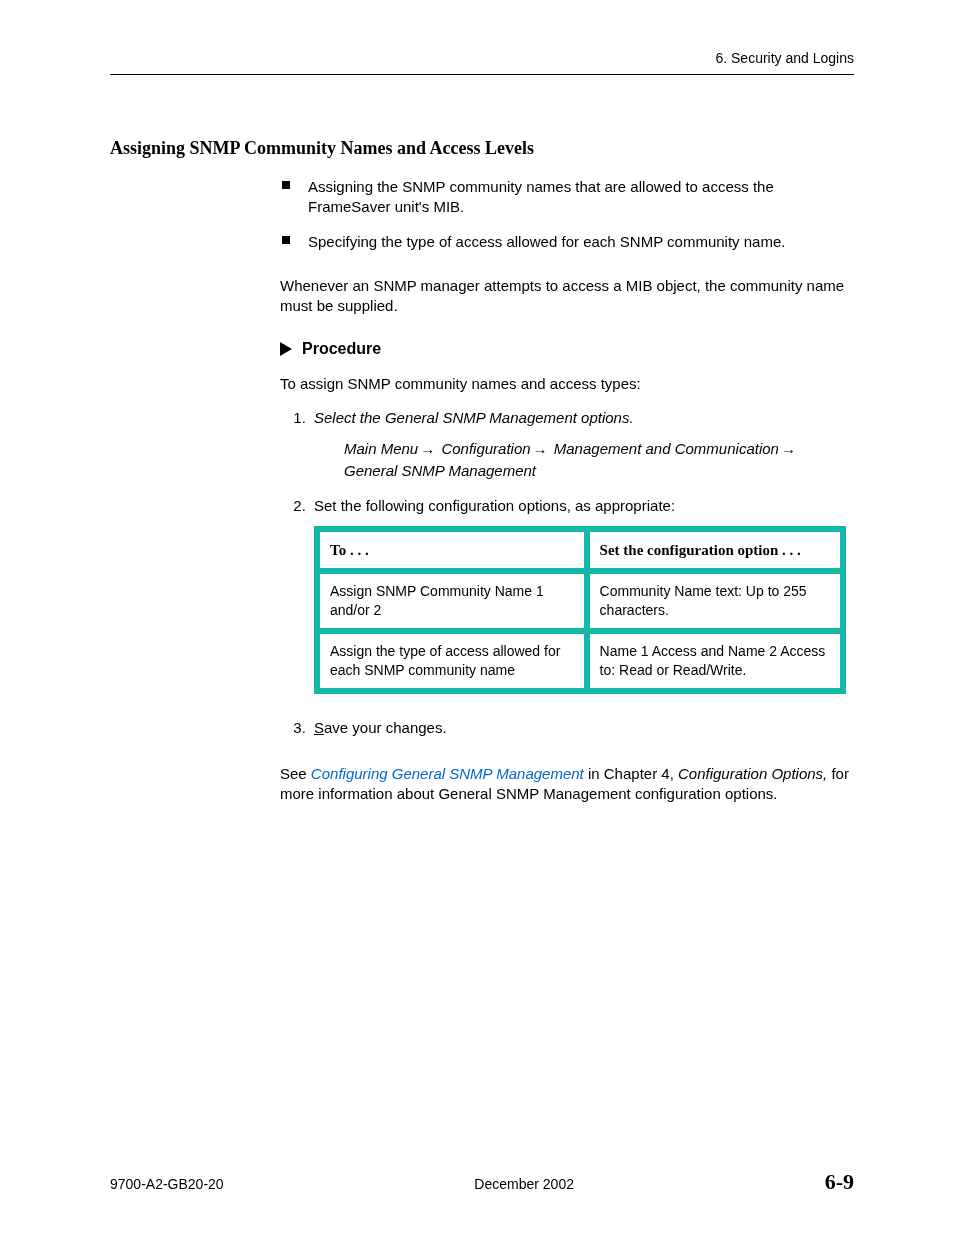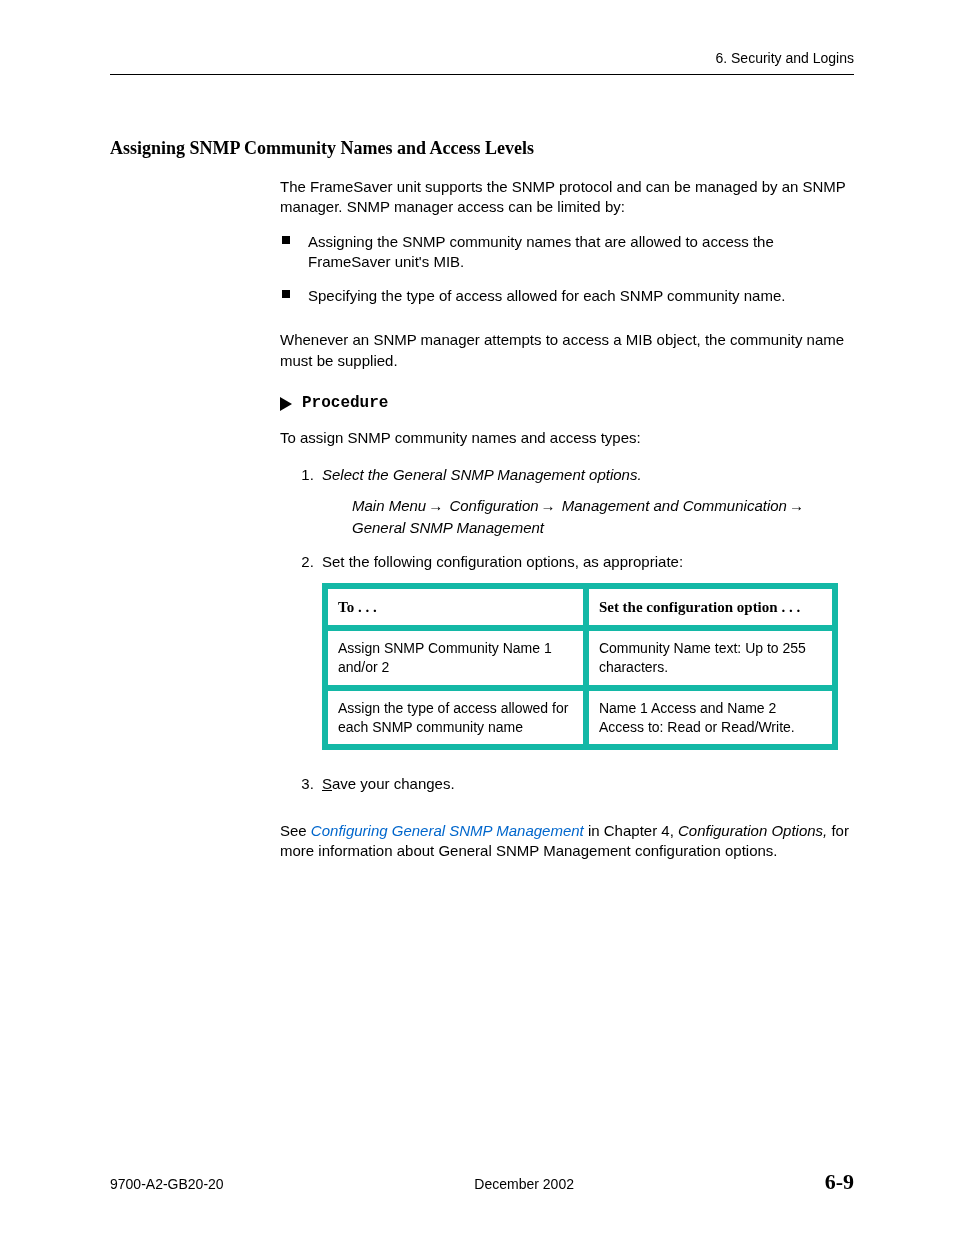--- a/index.html
+++ b/index.html
@@ -63,40 +63,40 @@
   ul.bullets li::before {
     content: "";
     position: absolute;
     left: 2px;
     top: 4px;
     width: 8px;
     height: 8px;
     background: #000;
   }
   .procedure-heading {
-    font-family: Liberation Mono, monospace;
+    font-family: Liberation Sans, sans-serif;
     font-weight: bold;
     font-size: 16px;
     margin: 22px 0 14px 0;
     display: flex;
     align-items: center;
     text-align: center;
   }
   .proc-triangle {
     display: inline-block;
     width: 0;
     height: 0;
     border-top: 7px solid transparent;
     border-bottom: 7px solid transparent;
     border-left: 12px solid #000;
     margin-right: 10px;
   }
   ol.steps {
     padding-left: 22px;
-    margin: 16px;
+    margin: 8px;
   }
   ol.steps > li {
     margin-bottom: 14px;
     padding-left: 4px;
   }
   .italic {
     font-style: italic;
   }
   .menu-path {
     font-style: italic;
@@ -154,21 +154,20 @@
 
   <div class="header-area">
     <span class="header-text">6. Security and Logins</span>
     <div class="header-rule"></div>
   </div>
 
   <div class="section-title">Assigning SNMP Community Names and Access Levels</div>
 
   <div class="body-block">
 
-    <p class="para">The FrameSaver unit supports the SNMP protocol and can be managed by an SNMP manager. SNMP manager access can be limited by:</p>
 
     <ul class="bullets">
       <li>Assigning the SNMP community names that are allowed to access the FrameSaver unit's MIB.</li>
       <li>Specifying the type of access allowed for each SNMP community name.</li>
     </ul>
 
     <p class="para">Whenever an SNMP manager attempts to access a MIB object, the community name must be supplied.</p>
 
     <div class="procedure-heading">
       <span class="proc-triangle"></span>

